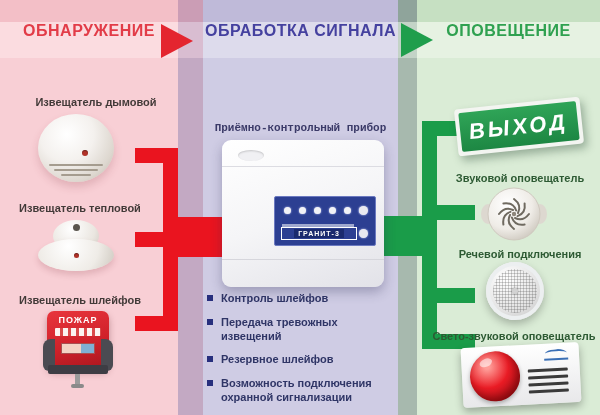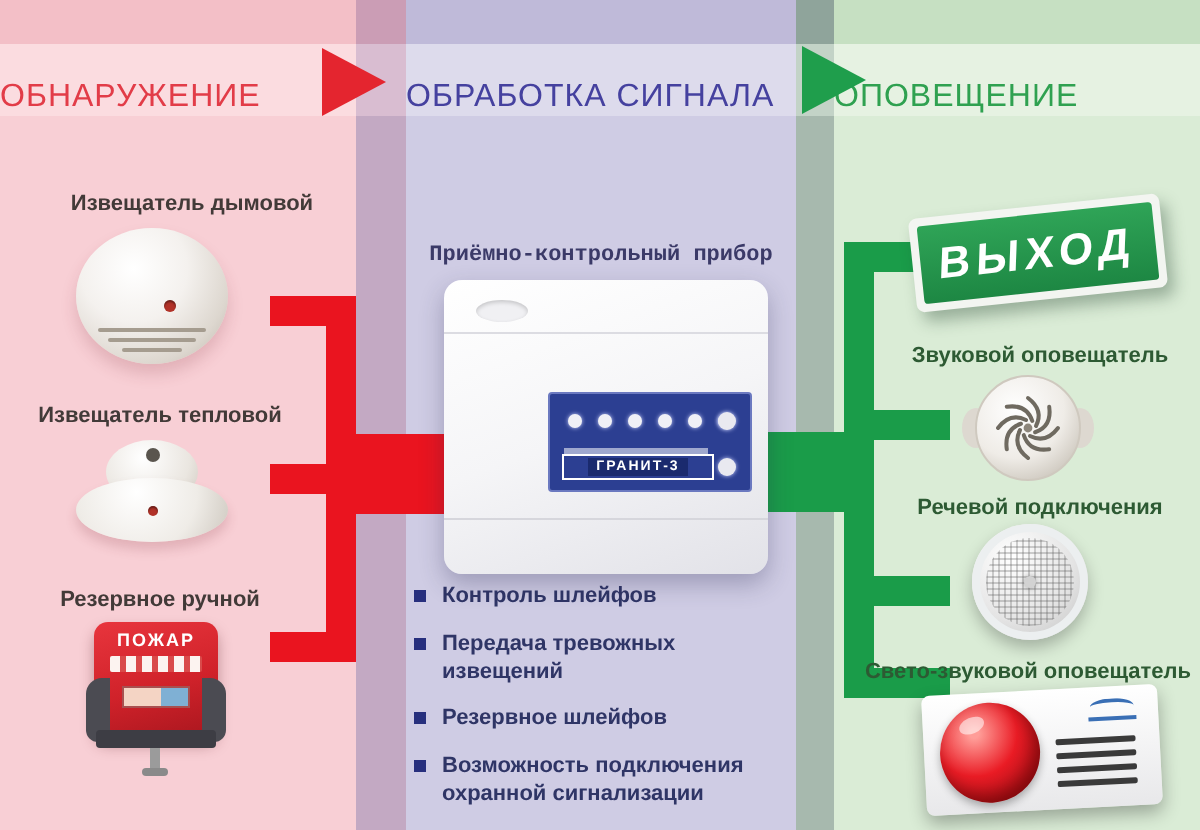--- a/index.html
+++ b/index.html
@@ -22,21 +22,21 @@
   #col-processing .top { background:#bfbad9; }
   #col-processing .hdr { background:#dddbec; }
   #strip-2 { left:398px; width:19px; background:#a7b9ae; }
   #strip-2 .top { background:#8fa49b; }
   #strip-2 .hdr { background:#c3d3c7; }
   #col-notification { left:417px; width:183px; background:#daecd6; }
   #col-notification .top { background:#c6e0c2; }
   #col-notification .hdr { background:#e6f2e2; }
 
   
-  .stage-header { position:absolute; top:40px; font-size:16px; font-weight:400; letter-spacing:.5px; z-index:4; }
+  .stage-header { position:absolute; top:22px; font-size:16px; font-weight:700; text-align:center; letter-spacing:.5px; z-index:4; }
   #hdr-detection { left:0; width:178px; color:#e23c48; }
   #hdr-processing { left:203px; width:195px; color:#45419f; }
   #hdr-notification { left:417px; width:183px; color:#2fa150; }
 
   .arrow { position:absolute; width:0; height:0; border-top:17px solid transparent; border-bottom:17px solid transparent; z-index:5; }
   #arrow-red { left:161px; top:24px; border-left:32px solid #e4252f; }
   #arrow-green { left:401px; top:23px; border-left:32px solid #1f9e4c; }
 
   
   .conn-red { position:absolute; background:#ea141f; z-index:1; }
@@ -218,21 +218,21 @@
   </div>
 
   <div class="item-label lbl-red" id="lbl-heat">Извещатель тепловой</div>
   <div id="heat-detector">
     <div class="heat-dome"></div>
     <div class="heat-nub"></div>
     <div class="heat-base"></div>
     <div class="led-dot" id="heat-led"></div>
   </div>
 
-  <div class="item-label lbl-red" id="lbl-manual">Резервное ручной</div>
+  <div class="item-label lbl-red" id="lbl-manual">Извещатель шлейфов</div>
   <div id="manual-call-point">
     <div class="mcp-body">
       <div class="mcp-title">ПОЖАР</div>
       <div class="mcp-strip"></div>
       <div class="mcp-labels"></div>
     </div>
     <div class="mcp-wing l"></div>
     <div class="mcp-wing r"></div>
     <div class="mcp-base"></div>
     <div class="mcp-stem"></div>

